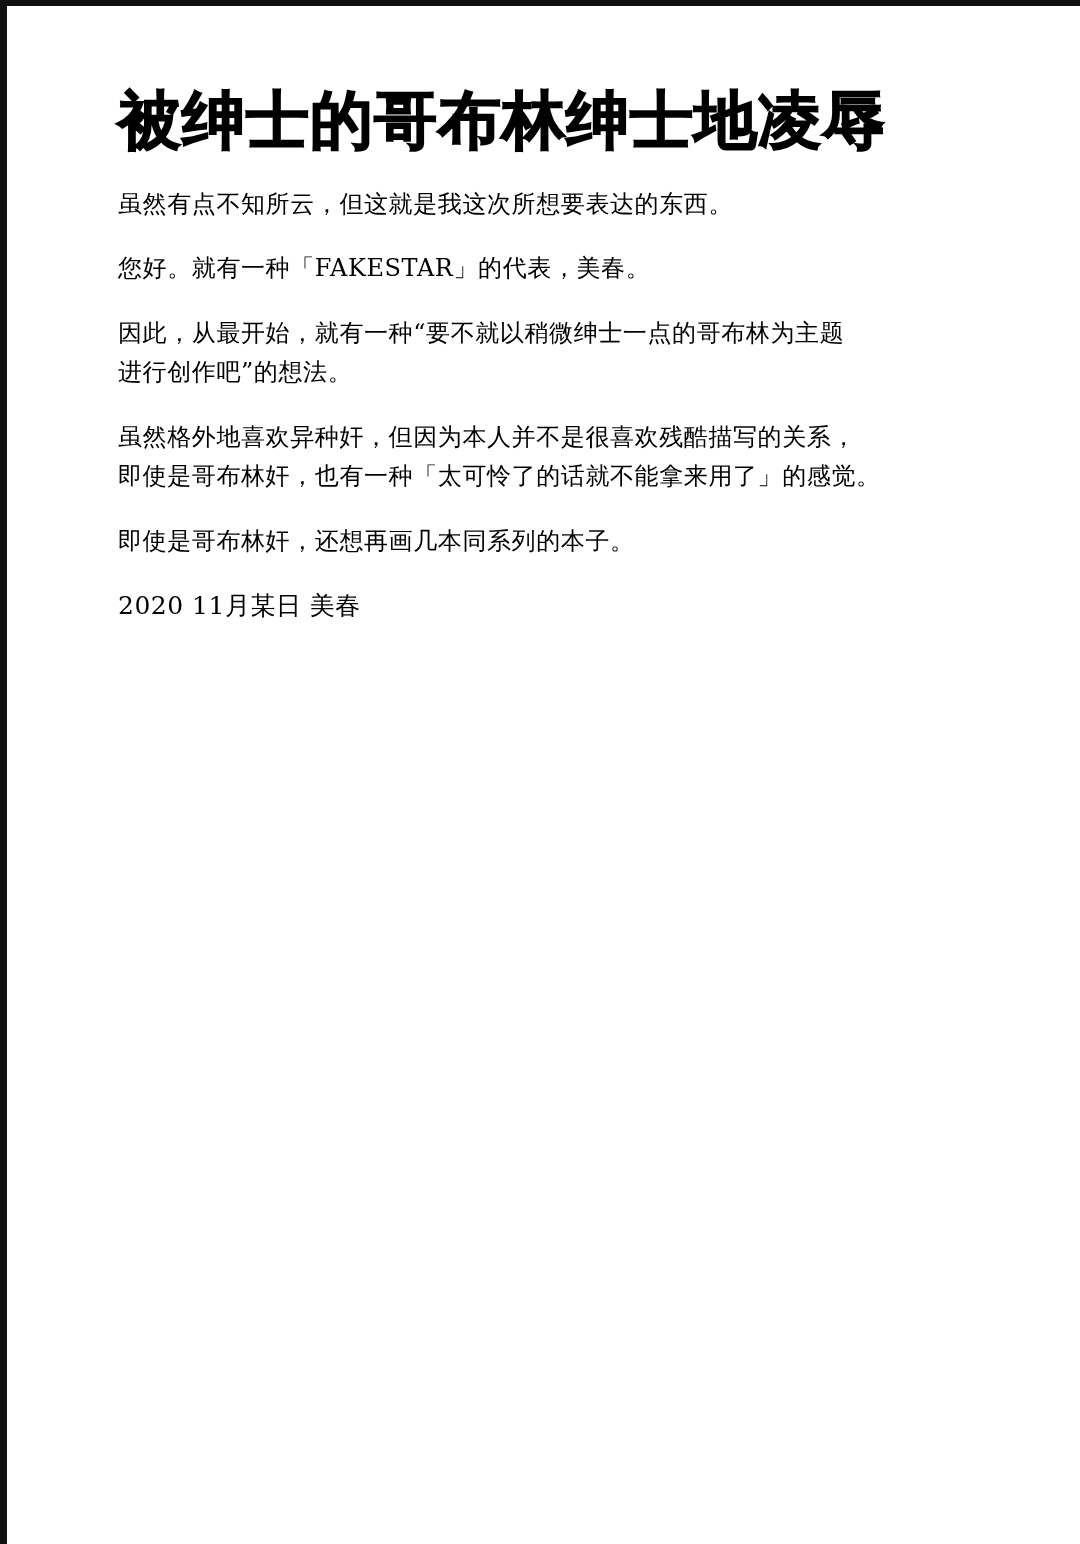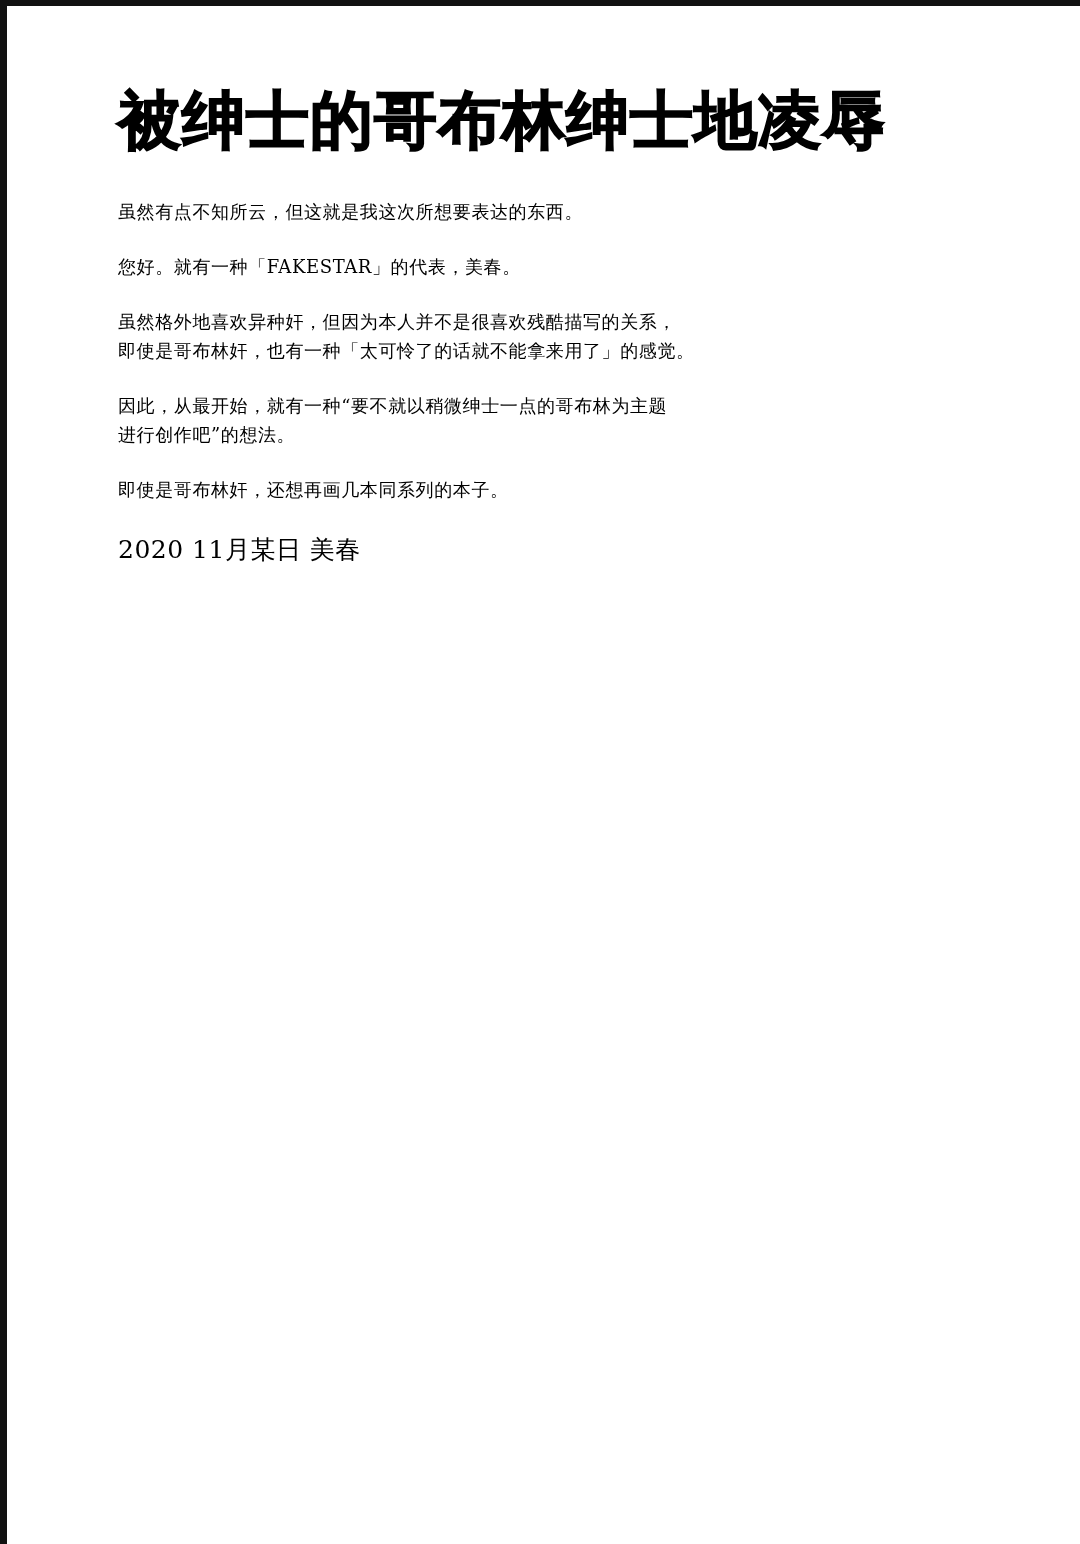--- a/index.html
+++ b/index.html
@@ -46,26 +46,26 @@
     top: 86px;
     width: 830px;
   }
   .afterword-title {
     font-family: "DejaVu Sans", "Liberation Sans", sans-serif;
     font-weight: 900;
     font-size: 63px;
     line-height: 1.12;
     letter-spacing: 1px;
     color: #000000;
-    margin: 0 0 40px 0;
+    margin: 0 0 28px 0;
     white-space: nowrap;
     -webkit-text-stroke: 1.5px #000;
   }
   .para {
-    font-size: 18px;
+    font-size: 24px;
     line-height: 1.62;
     letter-spacing: 0.6px;
     margin: 4px 0 26px 0;
     color: #000000;
     white-space: pre-line;
   }
   .para:last-child {
     margin-bottom: 0;
   }
   .signature {
@@ -85,25 +85,25 @@
   <div class="frame-top"></div>
 
   <div class="content">
 
     <h1 class="afterword-title">被绅士的哥布林绅士地凌辱</h1>
 
     <p class="para">虽然有点不知所云，但这就是我这次所想要表达的东西。</p>
 
     <p class="para">您好。就有一种「FAKESTAR」的代表，美春。</p>
 
+    <p class="para">因此，从最开始，就有一种“要不就以稍微绅士一点的哥布林为主题
+进行创作吧”的想法。</p>
+
     <p class="para">虽然格外地喜欢异种奸，但因为本人并不是很喜欢残酷描写的关系，
 即使是哥布林奸，也有一种「太可怜了的话就不能拿来用了」的感觉。</p>
-
-    <p class="para">因此，从最开始，就有一种“要不就以稍微绅士一点的哥布林为主题
-进行创作吧”的想法。</p>
 
     <p class="para">即使是哥布林奸，还想再画几本同系列的本子。</p>
 
 
     <p class="signature">2020 11月某日 美春</p>
 
   </div>
 </div>
 
 </body></html>

